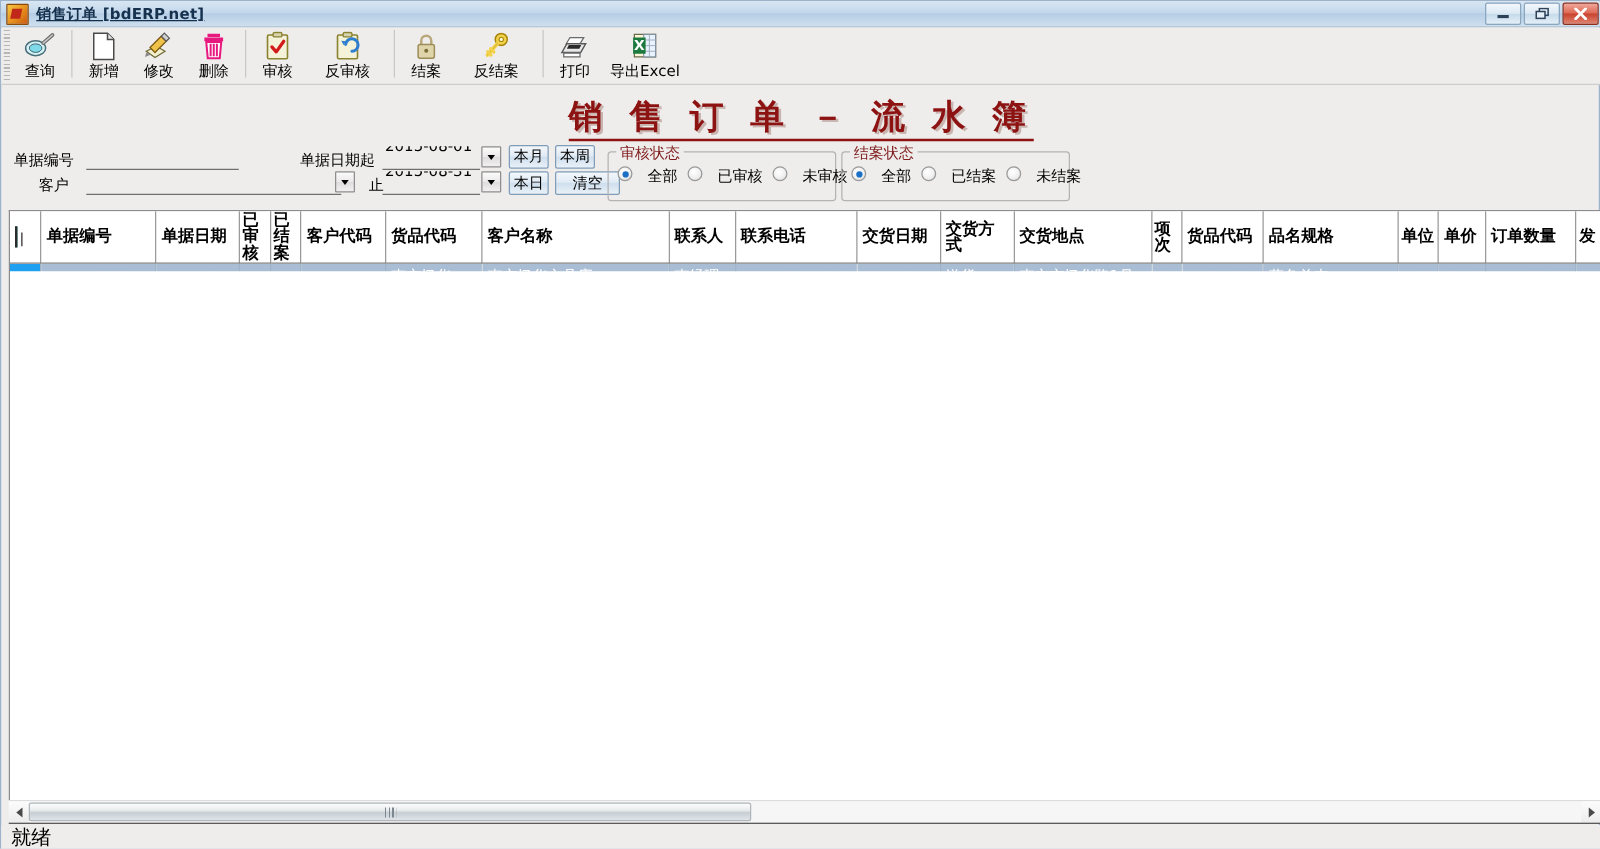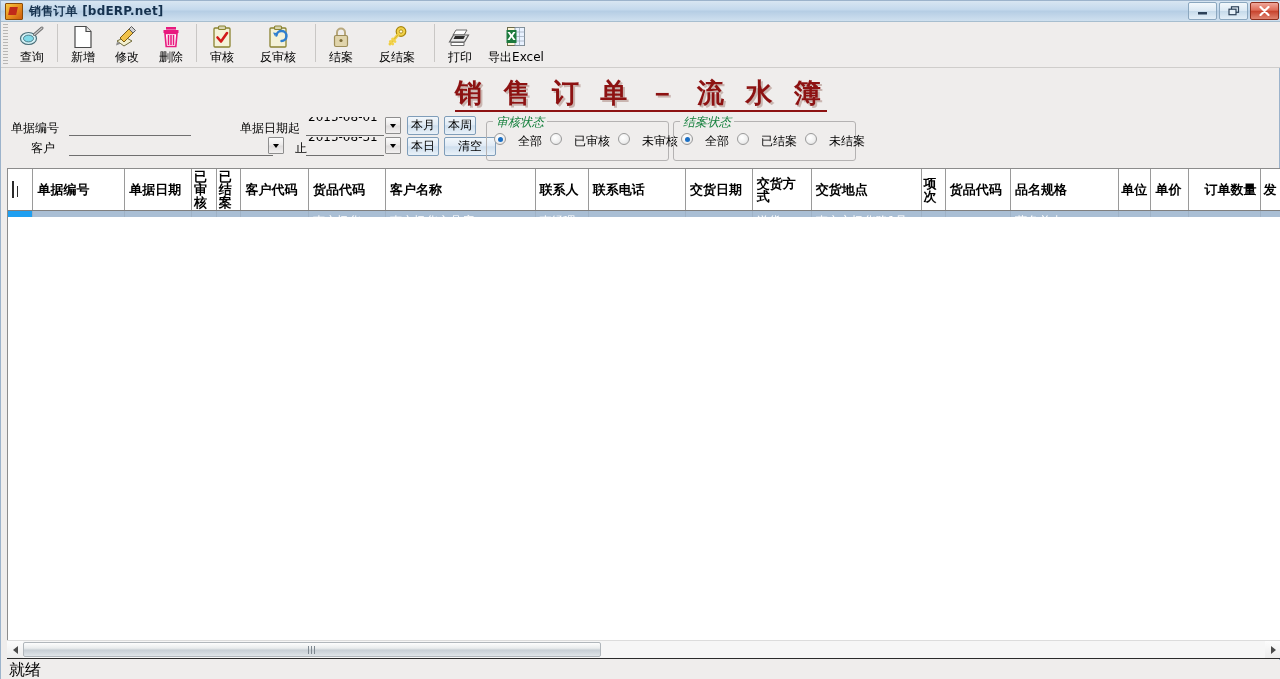--- a/index.html
+++ b/index.html
@@ -46,20 +46,21 @@
     width: 8px; height: 8px;
     background: #c0291a;
     transform: skewX(-12deg);
   }
   .titlebar-text {
     font-size: 12px;
     color: #15314e;
     font-weight: bold;
     letter-spacing: 0.2px;
     white-space: nowrap;
+    text-decoration: underline;
   }
   .win-buttons {
     position: absolute; right: 2px; top: 1px;
     display: flex; gap: 2px;
   }
   .win-btn {
     width: 29px; height: 18px;
     border: 1px solid #8ba7bf;
     border-radius: 2px;
     background: linear-gradient(to bottom, #f3f8fc 0%, #dce9f4 48%, #c6daea 52%, #e4eff8 100%);
@@ -175,23 +176,22 @@
   .groupbox {
     position: absolute;
     border: 1px solid #b4b2b2;
     border-radius: 3px;
     box-sizing: border-box;
   }
   .groupbox > .gtitle {
     position: absolute; top: -8px; left: 6px;
     background: #efedec;
     padding: 0 3px;
-    font-size: 12px; color: #15803d;
+    font-size: 12px; color: #7f1d1d;
     white-space: nowrap;
-    font-style: italic;
   }
   .radio-row {
     position: absolute; top: 11px; left: 7px;
     display: flex; align-items: center; gap: 8px;
   }
   .radio {
     display: flex; align-items: flex-start; gap: 12px;
     font-size: 12px; white-space: nowrap; cursor: default;
   }
   .rdot {
@@ -577,21 +577,21 @@
             <th style="width: 56px;">联系人</th>
             <th style="width: 84px;">联系电话</th>
             <th style="width: 68px;">交货日期</th>
             <th style="width: 68px;">交货方式</th>
             <th style="width: 113px;">交货地点</th>
             <th class="narrow" style="width: 19px;">项次</th>
             <th style="width: 68px;">货品代码</th>
             <th style="width: 126px;">品名规格</th>
             <th class="narrow" style="width: 22px;">单位</th>
             <th style="width: 38px;">单价</th>
-            <th style="width: 80px; text-align: right;">订单数量</th>
+            <th style="width: 80px;">订单数量</th>
             <th class="narrow" style="width: 20px;">发</th>
           </tr>
       </thead>
       <tbody id="grid-body">
           <tr class="datarow">
             <td class="rowhdr">1</td>
             <td>XD-15080001</td>
             <td>2015/8/5</td>
             <td>Y</td>
             <td></td>

